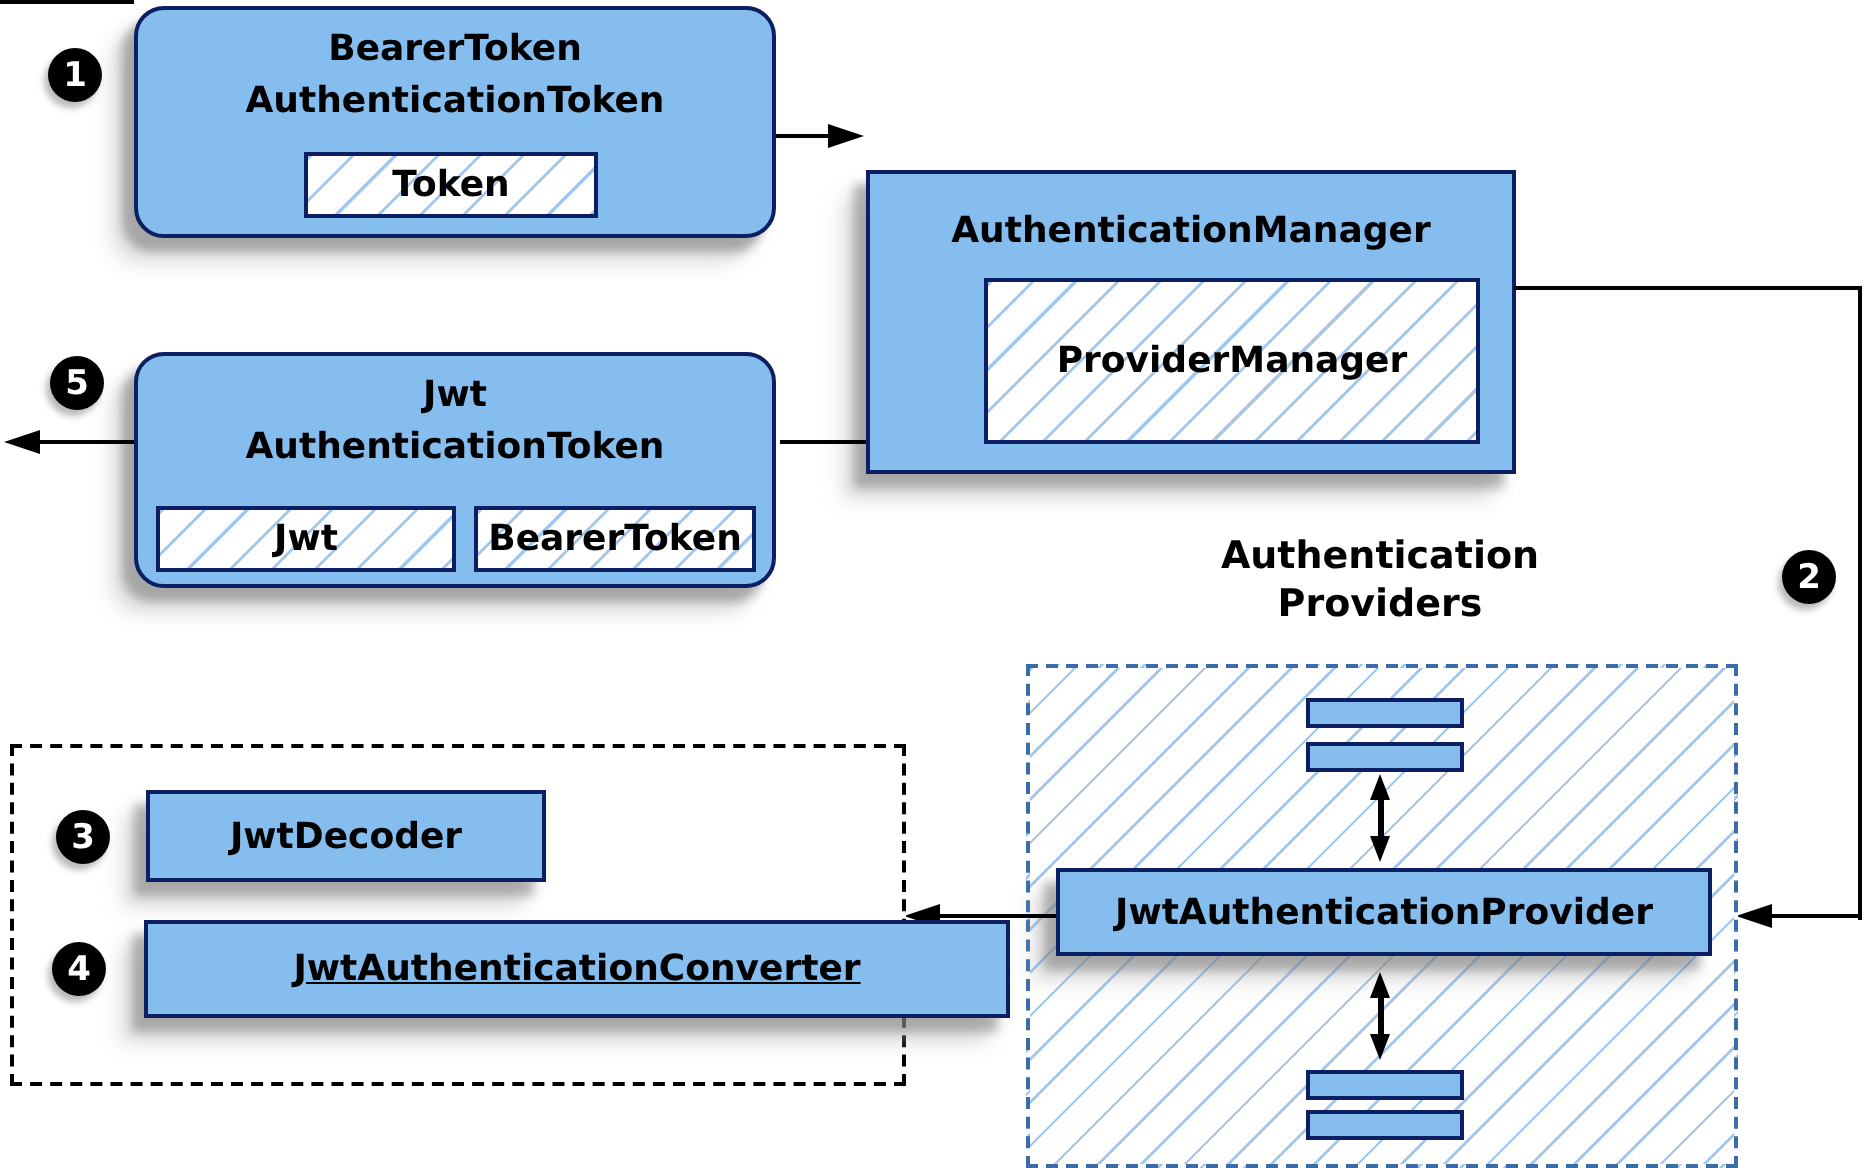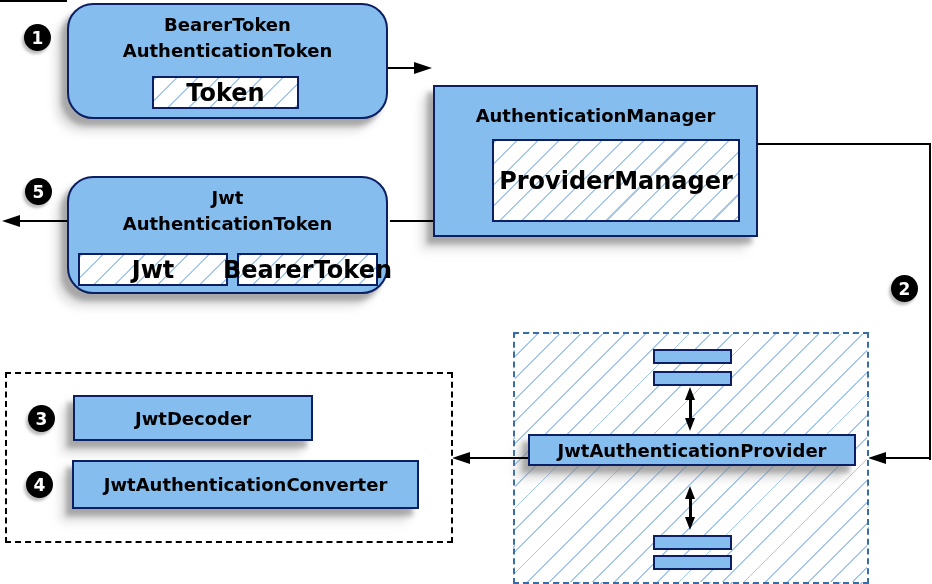--- a/index.html
+++ b/index.html
@@ -25,37 +25,37 @@
   }
   .abs { position: absolute; }
 
   
   .node {
     position: absolute;
     background: var(--node-fill);
     border: 2px solid var(--node-border);
     box-shadow: -6px 7px 5px rgba(120,120,120,0.55), -12px 13px 9px rgba(170,170,170,0.35);
   }
-  .rounded { border-radius: 26px; }
+  .rounded { border-radius: 15px; }
   .node-title {
     text-align: center;
     font-weight: bold;
     font-size: 18px;
     line-height: 26px;
     padding-top: 7px;
   }
   .mgr-title { padding-top: 16px; }
   .field {
     position: absolute;
     border: 2px solid var(--node-border);
     display: flex;
     align-items: center;
     justify-content: center;
     font-weight: bold;
-    font-size: 24px;
+    font-size: 18px;
   }
   .hatch {
     background-color: #ffffff;
     background-image: repeating-linear-gradient(135deg,
       var(--hatch-line) 0px, var(--hatch-line) 1.5px,
       transparent 1.5px, transparent 15px);
   }
   .simple-node {
     position: absolute;
     background: var(--node-fill);
@@ -156,47 +156,51 @@
     <div class="node-title mgr-title">AuthenticationManager</div>
     <div class="field hatch" style="left:33px; top:52px; width:248px; height:83px;margin-left:24px;">ProviderManager</div>
   </div>
 
   <div class="hline abs" style="left:757px; top:143px; width:174px;"></div>
   <div class="vline abs" style="left:929px; top:143px; height:317px;"></div>
   <div class="hline abs" style="left:884px; top:457px; width:47px;"></div>
   <div class="ah ah-left" style="left:868px; top:452px;"></div>
   <div class="badge" style="left:891px; top:275px;">2</div>
 
+  <div class="group-label">
+    <div>Authentication</div>
+    <div>Providers</div>
+  </div>
 
   <div class="providers-group">
     <div class="bar" style="left:138px; top:15px;"></div>
     <div class="bar" style="left:138px; top:37px;"></div>
     <div class="darr" style="left:169px; top:53px; height:44px;">
       <div class="head-up"></div>
         <div class="stem"></div>
         <div class="head-down"></div>
     </div>
-    <div class="simple-node" style="left:13px; top:100px; width:328px; height:32px;">JwtAuthenticationProvider</div>
+    <div class="simple-node" style="left:13px; top:100px; width:328px; height:44px;">JwtAuthenticationProvider</div>
     <div class="darr" style="left:169px; top:152px; height:44px;">
       <div class="head-up"></div>
         <div class="stem"></div>
         <div class="head-down"></div>
     </div>
     <div class="bar" style="left:138px; top:201px;"></div>
     <div class="bar" style="left:138px; top:221px;"></div>
   </div>
 
   <div class="hline abs" style="left:470px; top:457px; width:58px;"></div>
   <div class="ah ah-left" style="left:452px; top:452px;"></div>
 
   <div class="decoders-group">
     <div class="badge" style="left:21px; top:31px;">3</div>
-    <div class="simple-node" style="left:66px; top:21px; width:240px; height:46px;">JwtDecoder</div>
+    <div class="simple-node" style="left:66px; top:21px; width:200px; height:46px;">JwtDecoder</div>
     <div class="badge" style="left:19px; top:97px;">4</div>
-    <div class="simple-node" style="left:65px; top:86px; width:347px; height:49px;">JwtAuthenticationConverter</div>
+    <div class="simple-node" style="left:65px; top:86px; width:433px; height:49px;text-decoration:underline;">JwtAuthenticationConverter</div>
   </div>
 
   <div class="hline abs" style="left:390px; top:220px; width:43px;"></div>
 
   <div class="node rounded" style="left:67px; top:176px; width:321px; height:118px;">
     <div class="node-title">
       <div>Jwt</div>
       <div>AuthenticationToken</div>
     </div>
     <div class="field hatch" style="left:9px; top:75px; width:150px; height:33px;">Jwt</div>

